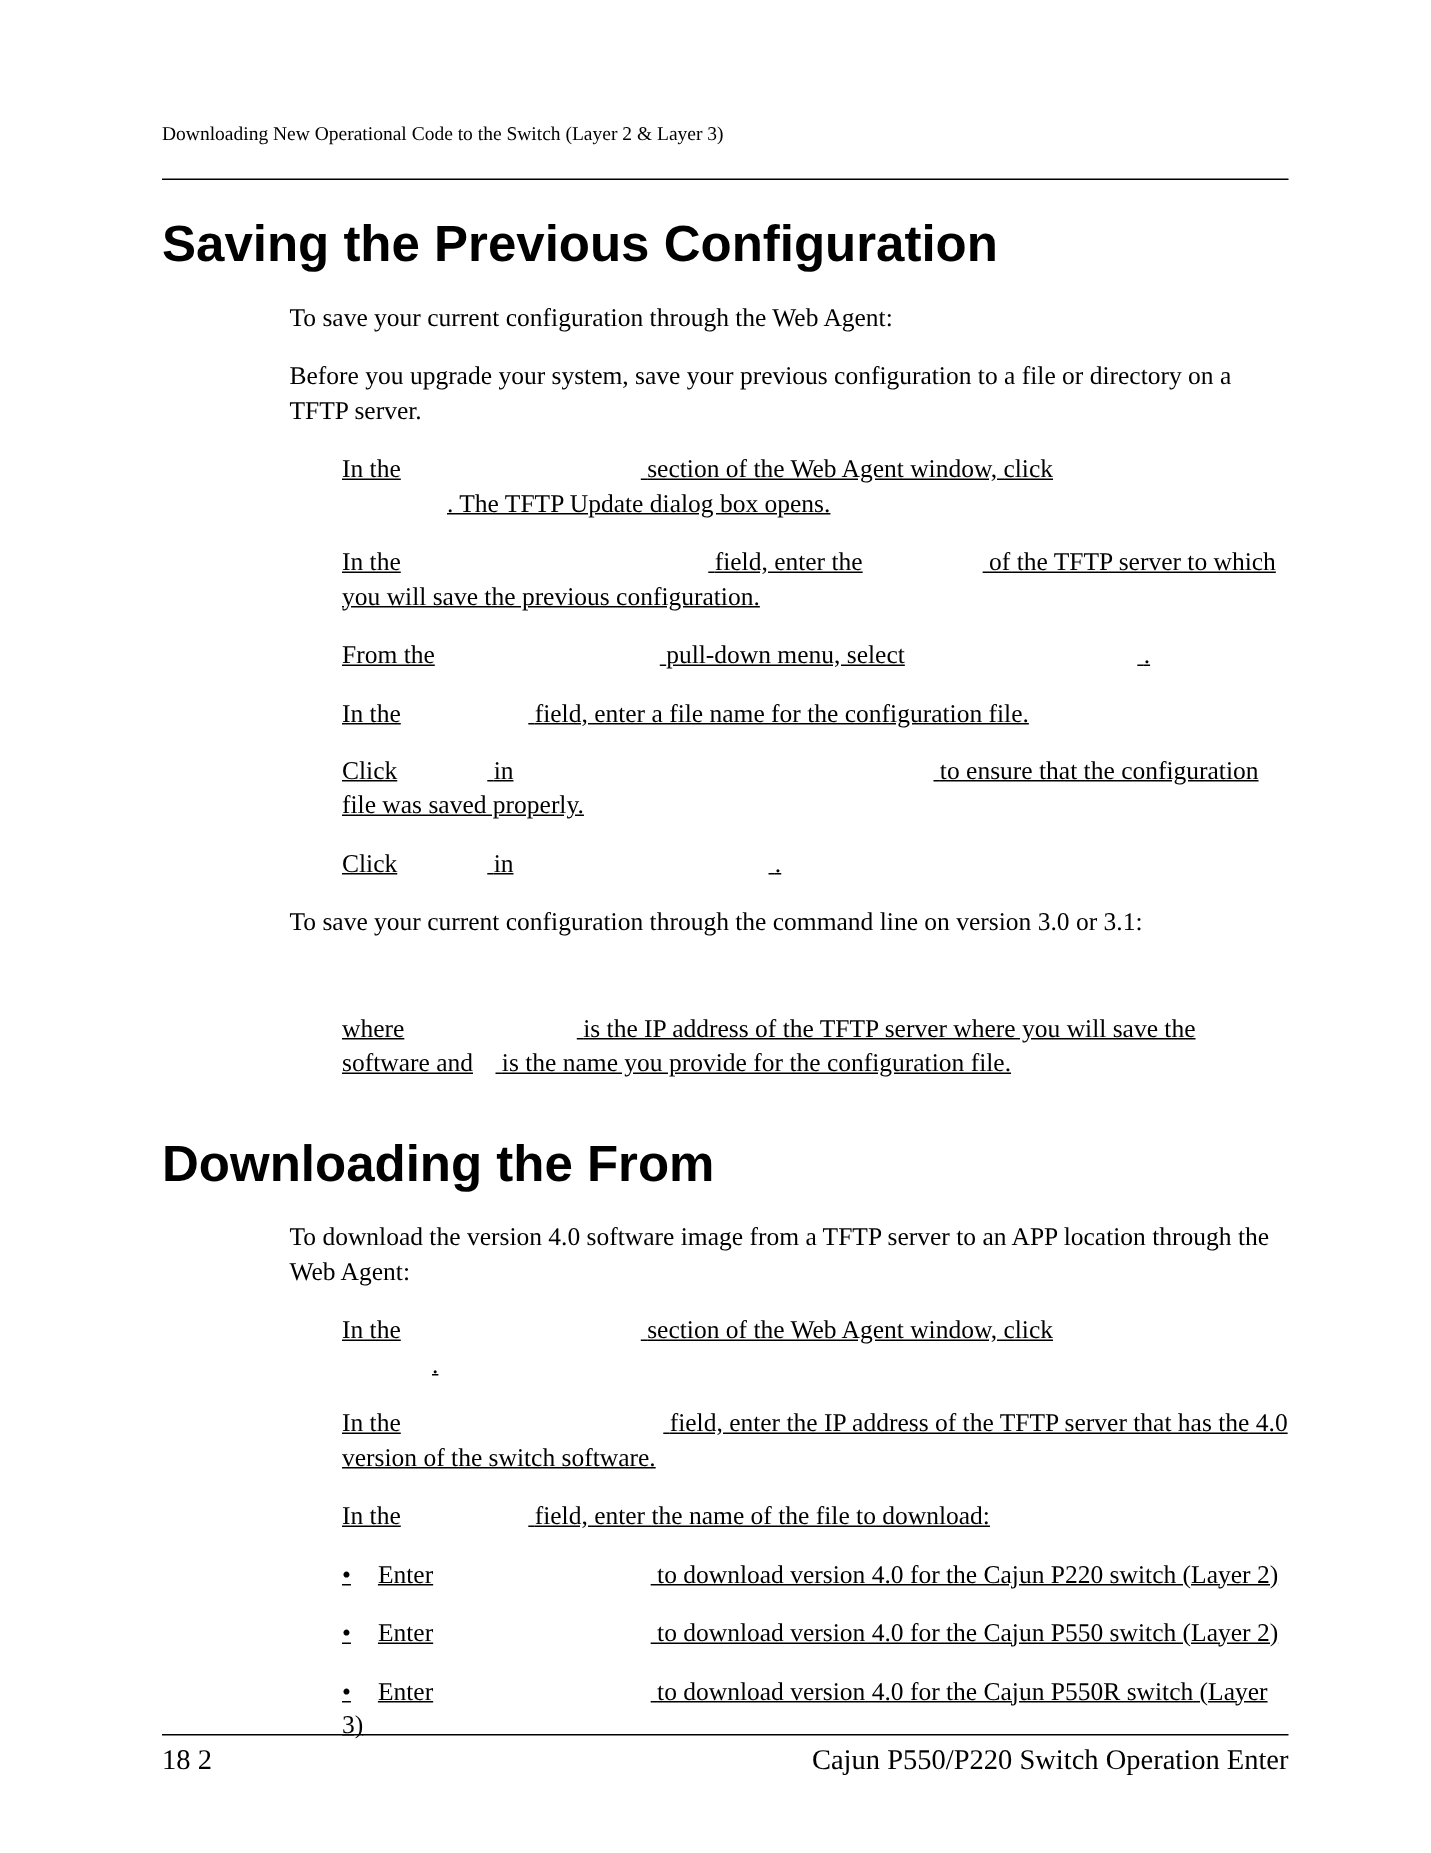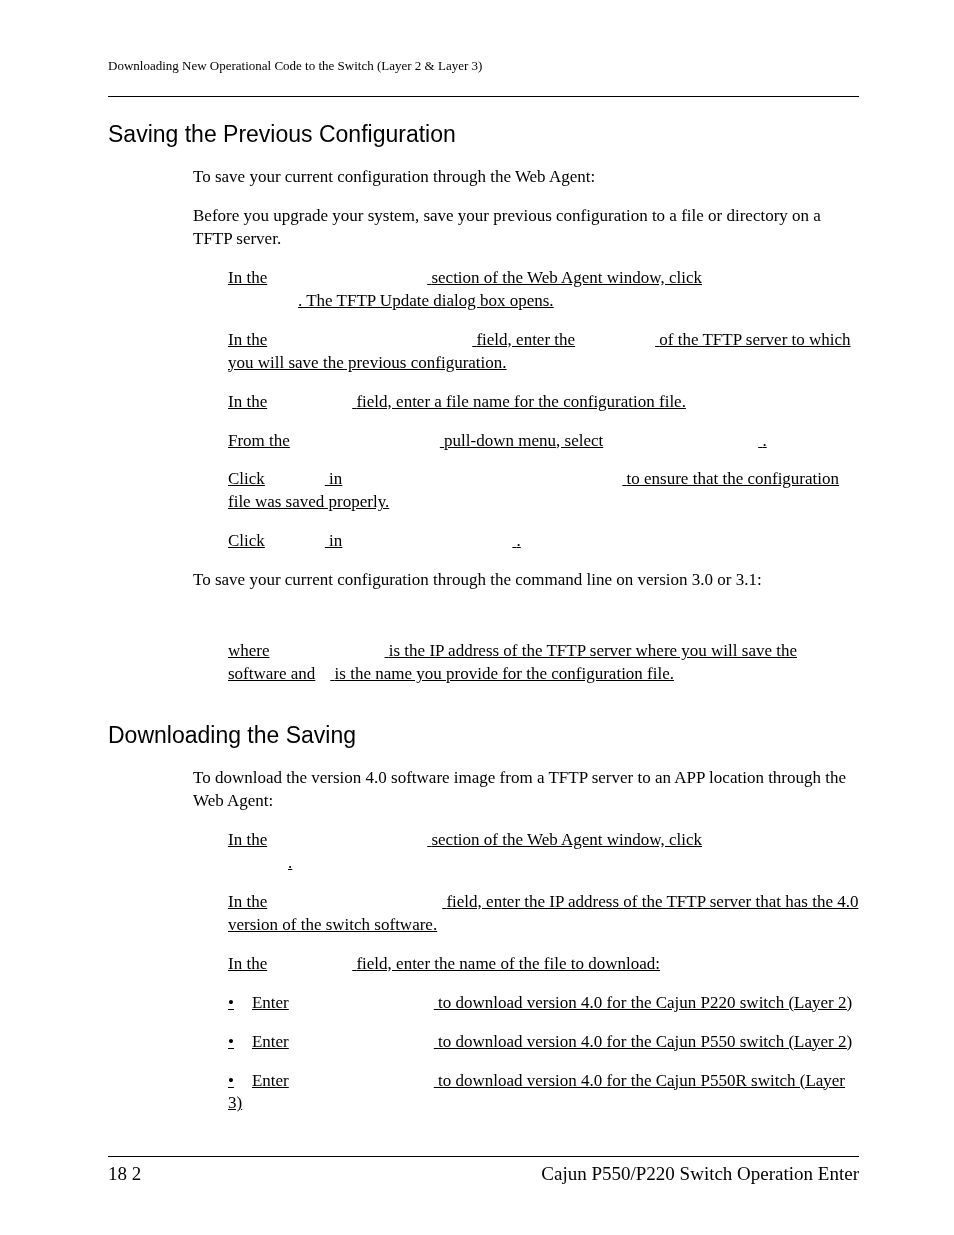--- a/index.html
+++ b/index.html
@@ -12,30 +12,31 @@
   .page {
     width: 954px;
     height: 1235px;
     position: relative;
     box-sizing: border-box;
     padding: 58px 95px 0 108px;
   }
   .running-header {
     font-size: 13px;
     font-family: "Times New Roman", serif;
+    margin-top: 23px;
   }
   .rule-top {
     border-top: 1px solid #000;
     margin-top: 22px;
     margin-bottom: 24px;
   }
   h1.section {
     font-family: Arial, Helvetica, sans-serif;
-    font-weight: normal;
-    font-size: 23px;
+    font-weight: bold;
+    font-size: 34px;
     margin: 0 0 18px 0;
   }
   .body {
     margin-left: 85px;
     font-size: 17px;
     line-height: 1.35;
   }
   .body p { margin: 0 0 16px 0; }
   .steps {
     margin-left: 35px;
@@ -79,27 +80,27 @@
         <span>In the</span><span class="sp" style="width:160px"></span>
         <span>section of the Web Agent window, click</span><br>
         <span class="sp" style="width:70px"></span><span>. The TFTP Update dialog box opens.</span>
       </p>
       <p>
         <span>In the</span><span class="sp" style="width:205px"></span>
         <span>field, enter the</span><span class="sp" style="width:80px"></span>
         <span>of the TFTP server to which you will save the previous configuration.</span>
       </p>
       <p>
-        <span>In the</span><span class="sp" style="width:85px"></span>
-        <span>field, enter a file name for the configuration file.</span>
-      </p>
-      <p>
         <span>From the</span><span class="sp" style="width:150px"></span>
         <span>pull-down menu, select</span><span class="sp" style="width:155px"></span>
         <span>.</span>
+      </p>
+      <p>
+        <span>In the</span><span class="sp" style="width:85px"></span>
+        <span>field, enter a file name for the configuration file.</span>
       </p>
       <p>
         <span>Click</span><span class="sp" style="width:60px"></span>
         <span>in</span><span class="sp" style="width:280px"></span>
         <span>to ensure that the configuration file was saved properly.</span>
       </p>
       <p>
         <span>Click</span><span class="sp" style="width:60px"></span>
         <span>in</span><span class="sp" style="width:170px"></span>
         <span>.</span>
@@ -111,21 +112,21 @@
     <div class="steps">
       <p style="height:16px"></p>
       <p>
         <span>where</span><span class="sp" style="width:115px"></span>
         <span>is the IP address of the TFTP server where you will save the software and</span><span class="sp" style="width:15px"></span>
         <span>is the name you provide for the configuration file.</span>
       </p>
     </div>
   </div>
 
-  <h1 class="section" style="margin-top:36px">Downloading the Saving</h1>
+  <h1 class="section" style="margin-top:36px">Downloading the From</h1>
 
   <div class="body">
     <p>To download the version 4.0 software image from a TFTP server to an APP location through the Web Agent:</p>
 
     <div class="steps">
       <p>
         <span>In the</span><span class="sp" style="width:160px"></span>
         <span>section of the Web Agent window, click</span><br>
         <span class="sp" style="width:60px"></span><span>.</span>
       </p>

